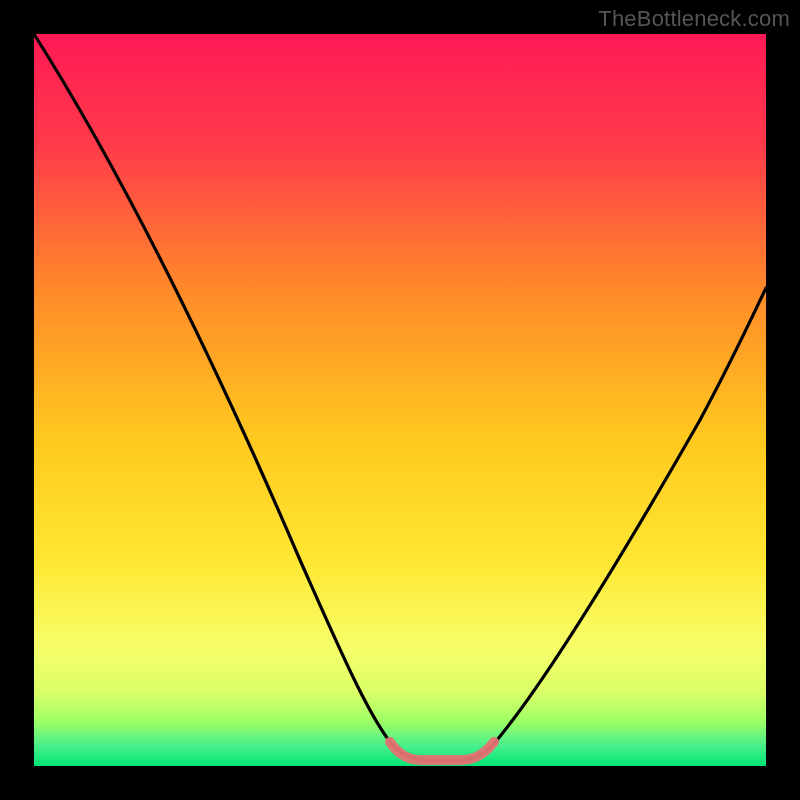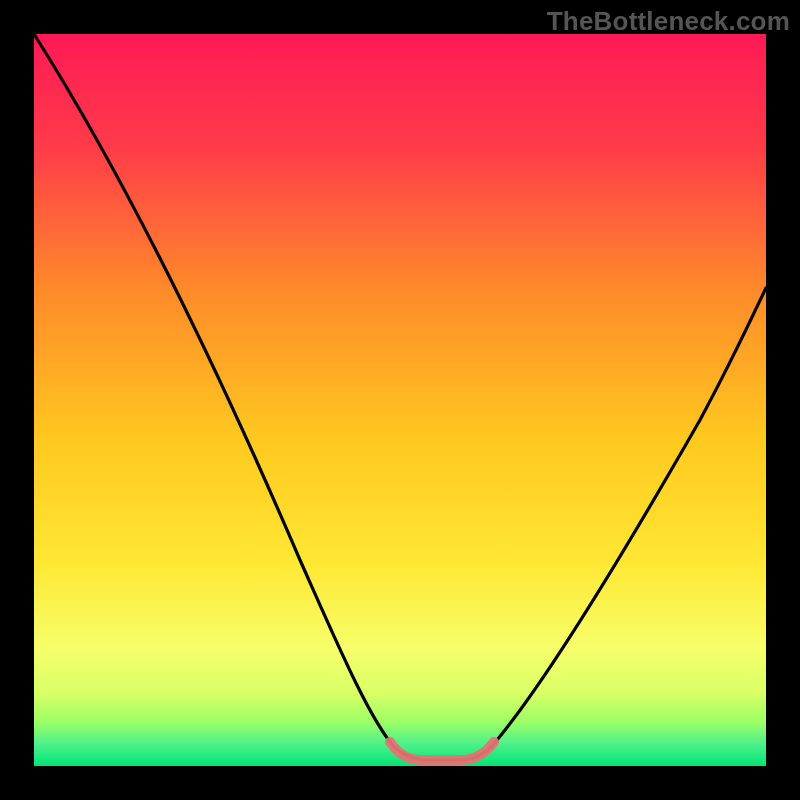--- a/index.html
+++ b/index.html
@@ -14,23 +14,23 @@
   .stage {
     position: relative;
     width: 800px;
     height: 800px;
   }
   .watermark {
     position: absolute;
     top: 6px;
     right: 10px;
     color: #555555;
-    font-size: 26px;
+    font-size: 22px;
     letter-spacing: 0.2px;
-    font-weight: 700;
+    font-weight: 400;
     user-select: none;
   }
   svg {
     position: absolute;
     top: 0;
     left: 0;
   }
 </style>
 </head>
 <body>

